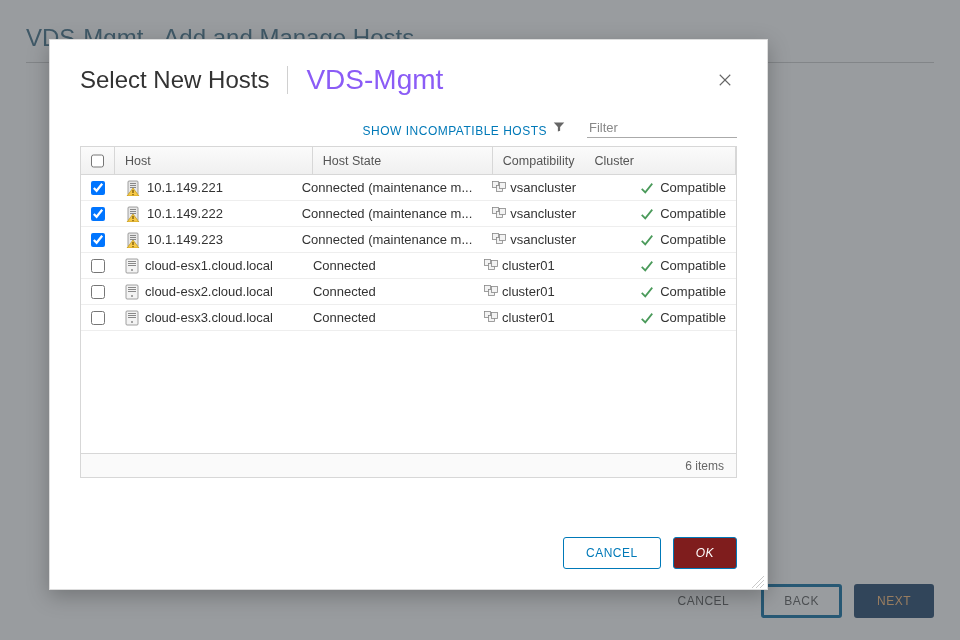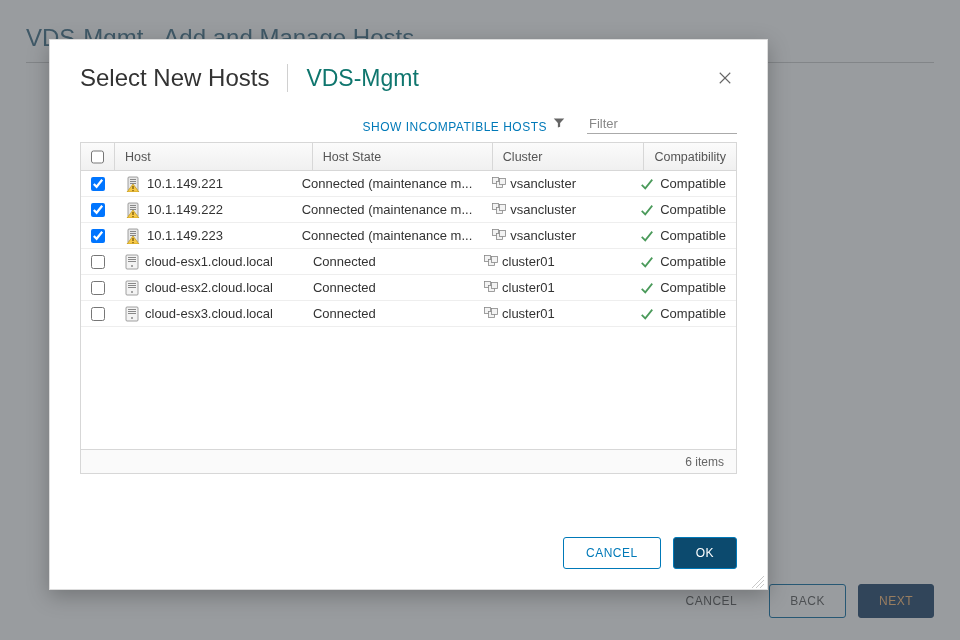--- a/index.html
+++ b/index.html
@@ -25,21 +25,21 @@
     padding-bottom: 10px;
   }
   .bg-buttons {
     position: absolute;
     bottom: 22px; right: 26px;
     display: flex; gap: 12px;
   }
   .bg-btn {
     height: 34px;
     padding: 0 20px;
-    border: 1px solid #0369a1;
+    border: 3px solid #0369a1;
     background: #fff;
     color: #555;
     font-size: 12px;
     letter-spacing: 0.5px;
     text-transform: uppercase;
     display: flex; align-items: center; justify-content: center;
     border-radius: 3px;
   }
   .bg-btn.primary { background: #1a3f66; border-color: #1a3f66; color:#fdba74; }
 
@@ -64,22 +64,22 @@
   .modal-title {
     font-size: 24px;
     color: #333;
     font-weight: 400;
   }
   .modal-subtitle-sep {
     width:1px; height:28px; background:#d0d0d0;
     margin: 0 18px;
   }
   .modal-subtitle {
-    font-size: 23px;
-    color: #0f766e;
+    font-size: 28px;
+    color: #8b5cf6;
     font-weight: 400;
   }
   .close-x {
     margin-left: auto;
     width: 24px; height: 24px;
     cursor: pointer;
     color: #666;
     display:flex; align-items:center; justify-content:center;
   }
   .close-x svg { width:18px; height:18px; stroke:#666; stroke-width:1.5; }
@@ -163,21 +163,21 @@
     display:flex; justify-content:flex-end; gap:12px;
   }
   .btn {
     height:32px; padding:0 22px;
     border:1px solid #0079b8; border-radius:3px;
     background:#fff; color:#0079b8;
     font-size:12px; letter-spacing:0.5px;
     cursor:pointer;
     display:flex; align-items:center;
   }
-  .btn.primary { background:#0c4a6e; color:#fff; }
+  .btn.primary { background:#7f1d1d; color:#fff;font-style:italic; }
 
   input[type=checkbox]{ width:14px; height:14px; margin:0;}
   .host-icon-warn { width:16px; height:16px;}
   .host-icon-plain { width:14px; height:16px;}
   .cluster-icon { width:14px; height:14px; margin-right:4px;}
 
   .resize-handle {
     position:absolute; right:3px; bottom:3px;
     width:12px; height:12px; opacity:0.35;
   }
@@ -223,22 +223,22 @@
     </div>
   </div>
 
   <div class="grid-wrap">
     <div class="grid-header">
       <div class="gcell col-chk">
         <input type="checkbox" style="">
       </div>
       <div class="gcell col-host">Host</div>
       <div class="gcell col-state">Host State</div>
+      <div class="gcell col-compat">Compatibility</div>
       <div class="gcell col-cluster">Cluster</div>
-      <div class="gcell col-compat">Compatibility</div>
     </div>
     <div class="grid-body" id="grid-body">
         <div class="grow">
           <div class="gcell col-chk">
             <input type="checkbox" checked="" style="">
           </div>
           <div class="gcell col-host">
   <svg class="cell-icon host-icon-warn" viewBox="0 0 16 16">
     <rect x="3" y="1" width="10" height="14" rx="1" fill="#e8e8e8" stroke="#888" stroke-width="0.8"></rect>
     <rect x="5" y="3" width="6" height="1" fill="#888"></rect>

